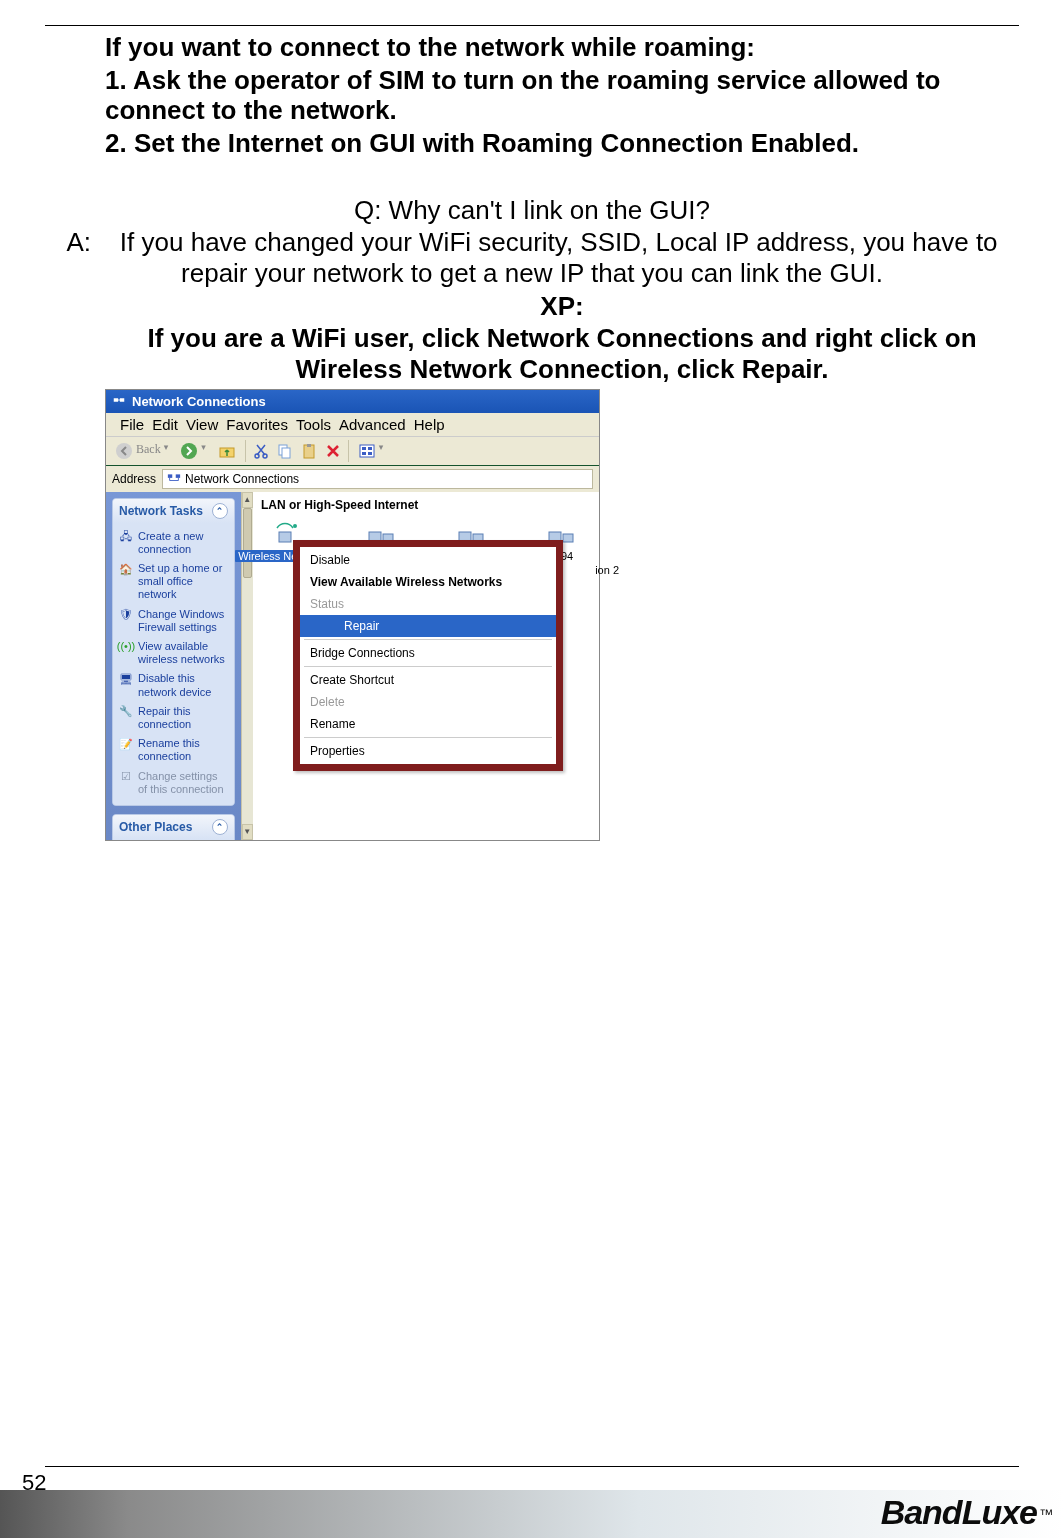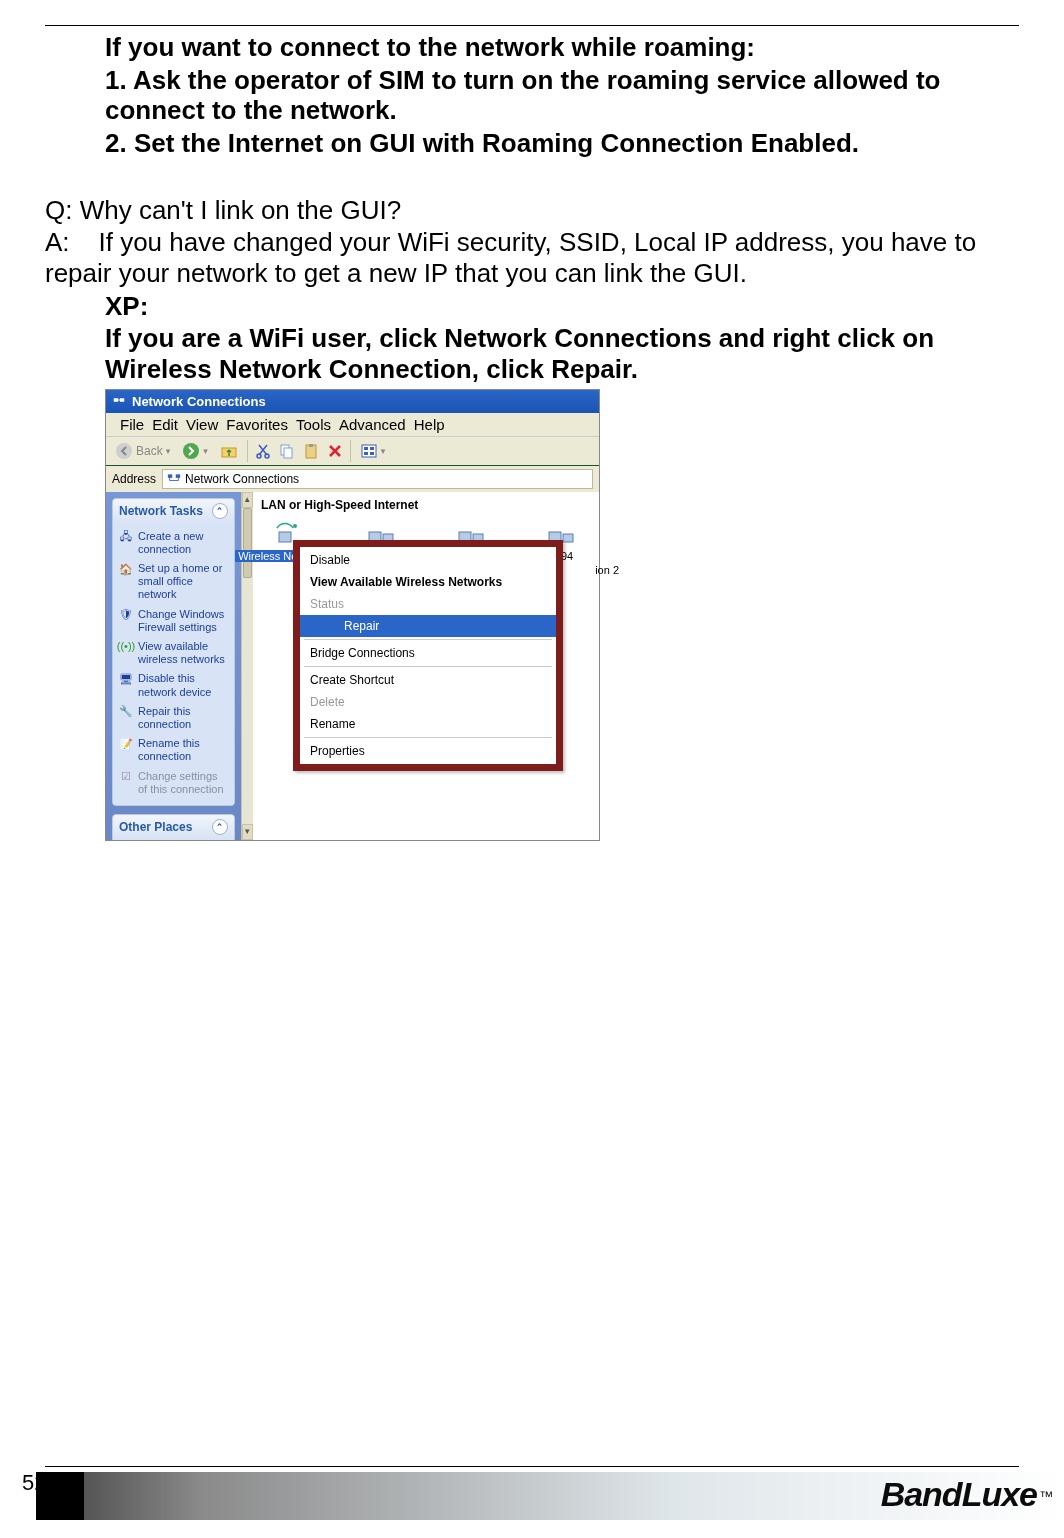--- a/index.html
+++ b/index.html
@@ -11,21 +11,21 @@
     color: #000;
     background: #fff;
     position: relative;
   }
   .page {
     padding: 25px 45px 0 45px;
   }
   .rule-top { border-top: 1px solid #000; margin: 0 0 6px 0; }
   .indent1 { margin-left: 60px; font-weight: bold; }
   .para { line-height: 1.18; margin-bottom: 2px; }
-  .qa-block { margin-top: 36px; }
+  .qa-block { margin-top: 36px; text-align: center; }
   .bold { font-weight: bold; }
   
   .shot {
     margin: 4px 0 0 60px;
     width: 495px;
     border: 1px solid #888;
     font-family: Tahoma, Verdana, sans-serif;
     font-size: 12px;
     color: #000;
     background: #e7e6d4; 
@@ -51,25 +51,26 @@
   .toolbar {
     background: #ece9d5;
     padding: 3px 6px;
     display: flex;
     align-items: center;
     gap: 6px;
     border-top: 1px solid #ccc;
   }
   .tb-btn {
     display: inline-flex;
-    align-items: center;
+    align-items: flex-start;
     gap: 3px;
     padding: 2px 3px;
     color: #888;
     font-size: 12px;
+    font-family: Liberation Serif, serif;
   }
   .tb-sep { width:1px; height:22px; background:#c7c3a9; }
   .tb-icon { width:18px; height:18px; display:inline-flex; align-items:center; justify-content:center; }
   .addrbar {
     background: #ece9d5;
     padding: 3px 6px;
     display: flex;
     align-items: center;
     gap: 6px;
     border-top: 1px solid #14532d;
@@ -178,22 +179,23 @@
     left:0; right:0; bottom:0;
     height: 72px;
   }
   .foot-rule { border-top:1px solid #000; margin:0 45px; }
   .pgnum {
     font-size:22px;
     color:#000;
     position:absolute; left:22px; bottom:42px;
   }
   .footbar {
-    position:absolute; left:0; right:0; bottom:18px; height:48px;
+    position:absolute; left:0; right:0; bottom:0; height:48px;
     display:flex;
+    flex-direction:column;
   }
   .fb-black { width:48px; background:#000; margin-left:36px; }
   .fb-grad {
     flex:1;
     background: linear-gradient(90deg,#555 0%, #8a8a8a 12%, #dfe6ea 60%, #ffffff 100%);
     position:relative;
   }
   .brand {
     position:absolute; right:12px; bottom:6px;
     font-family: "Arial Black", Arial, sans-serif;

